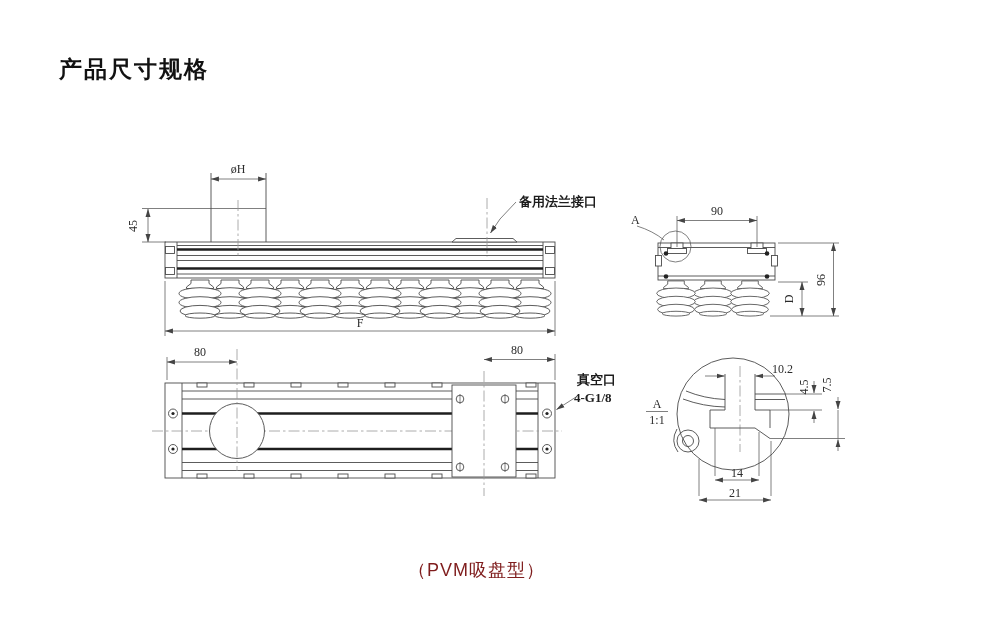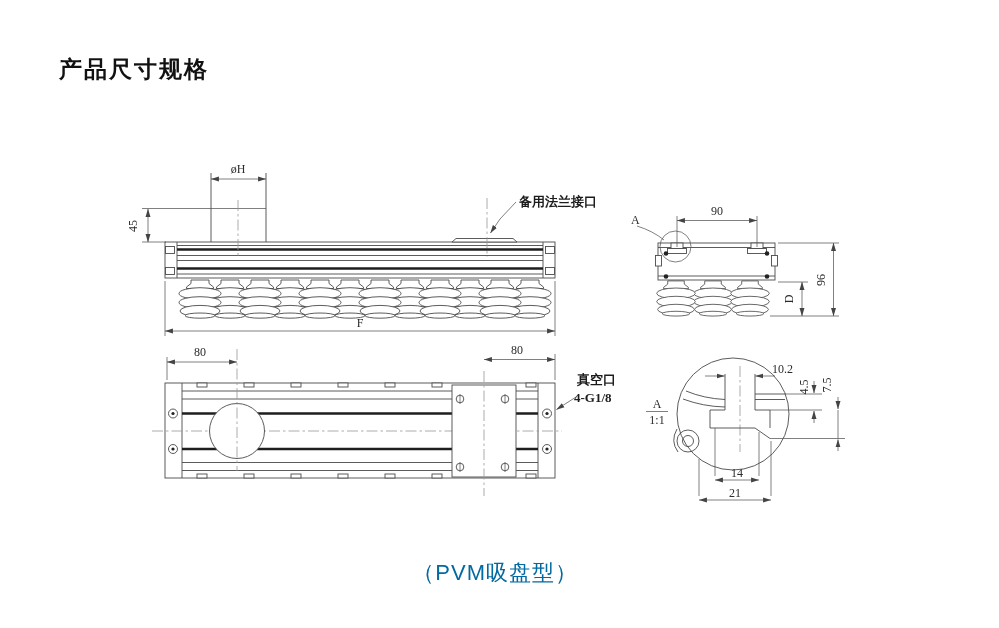--- a/index.html
+++ b/index.html
@@ -1,21 +1,21 @@
 <!DOCTYPE html>
 <html><head>
 <meta charset="utf-8">
 <style>
   html,body{margin:0;padding:0;background:#fff;}
   #stage{position:relative;width:999px;height:628px;background:#ffffff;overflow:hidden;
          font-family:"Liberation Serif",serif;}
   #title{position:absolute;left:59px;top:54px;font-size:23px;font-weight:bold;color:#111;
          letter-spacing:2px;font-family:"Liberation Serif",serif;}
-  #caption{position:absolute;left:408px;top:558px;width:170px;text-align:right;font-size:22px;
-         color:#0369a1;font-family:"Liberation Sans",sans-serif;letter-spacing:1px;}
+  #caption{position:absolute;left:408px;top:558px;width:170px;text-align:left;font-size:18px;
+         color:#7f1d1d;font-family:"Liberation Sans",sans-serif;letter-spacing:1px;}
   svg{position:absolute;left:0;top:0;}
   .ln{stroke:#4a4a4a;stroke-width:0.9;fill:none;}
   .lk{stroke:#1e1e1e;stroke-width:2.6;fill:none;}
   .lt{stroke:#555;stroke-width:0.75;fill:none;}
   .cl{stroke:#979797;stroke-width:0.8;fill:none;stroke-dasharray:11 3 2.5 3;}
   .wf{fill:#ffffff;stroke:#4a4a4a;stroke-width:0.9;}
   .dot{fill:#222;stroke:none;}
   text{font-family:"Liberation Serif",serif;font-size:12px;fill:#2b2b2b;}
   .zh{font-size:13px;font-weight:600;fill:#1c1c1c;}
 </style>

